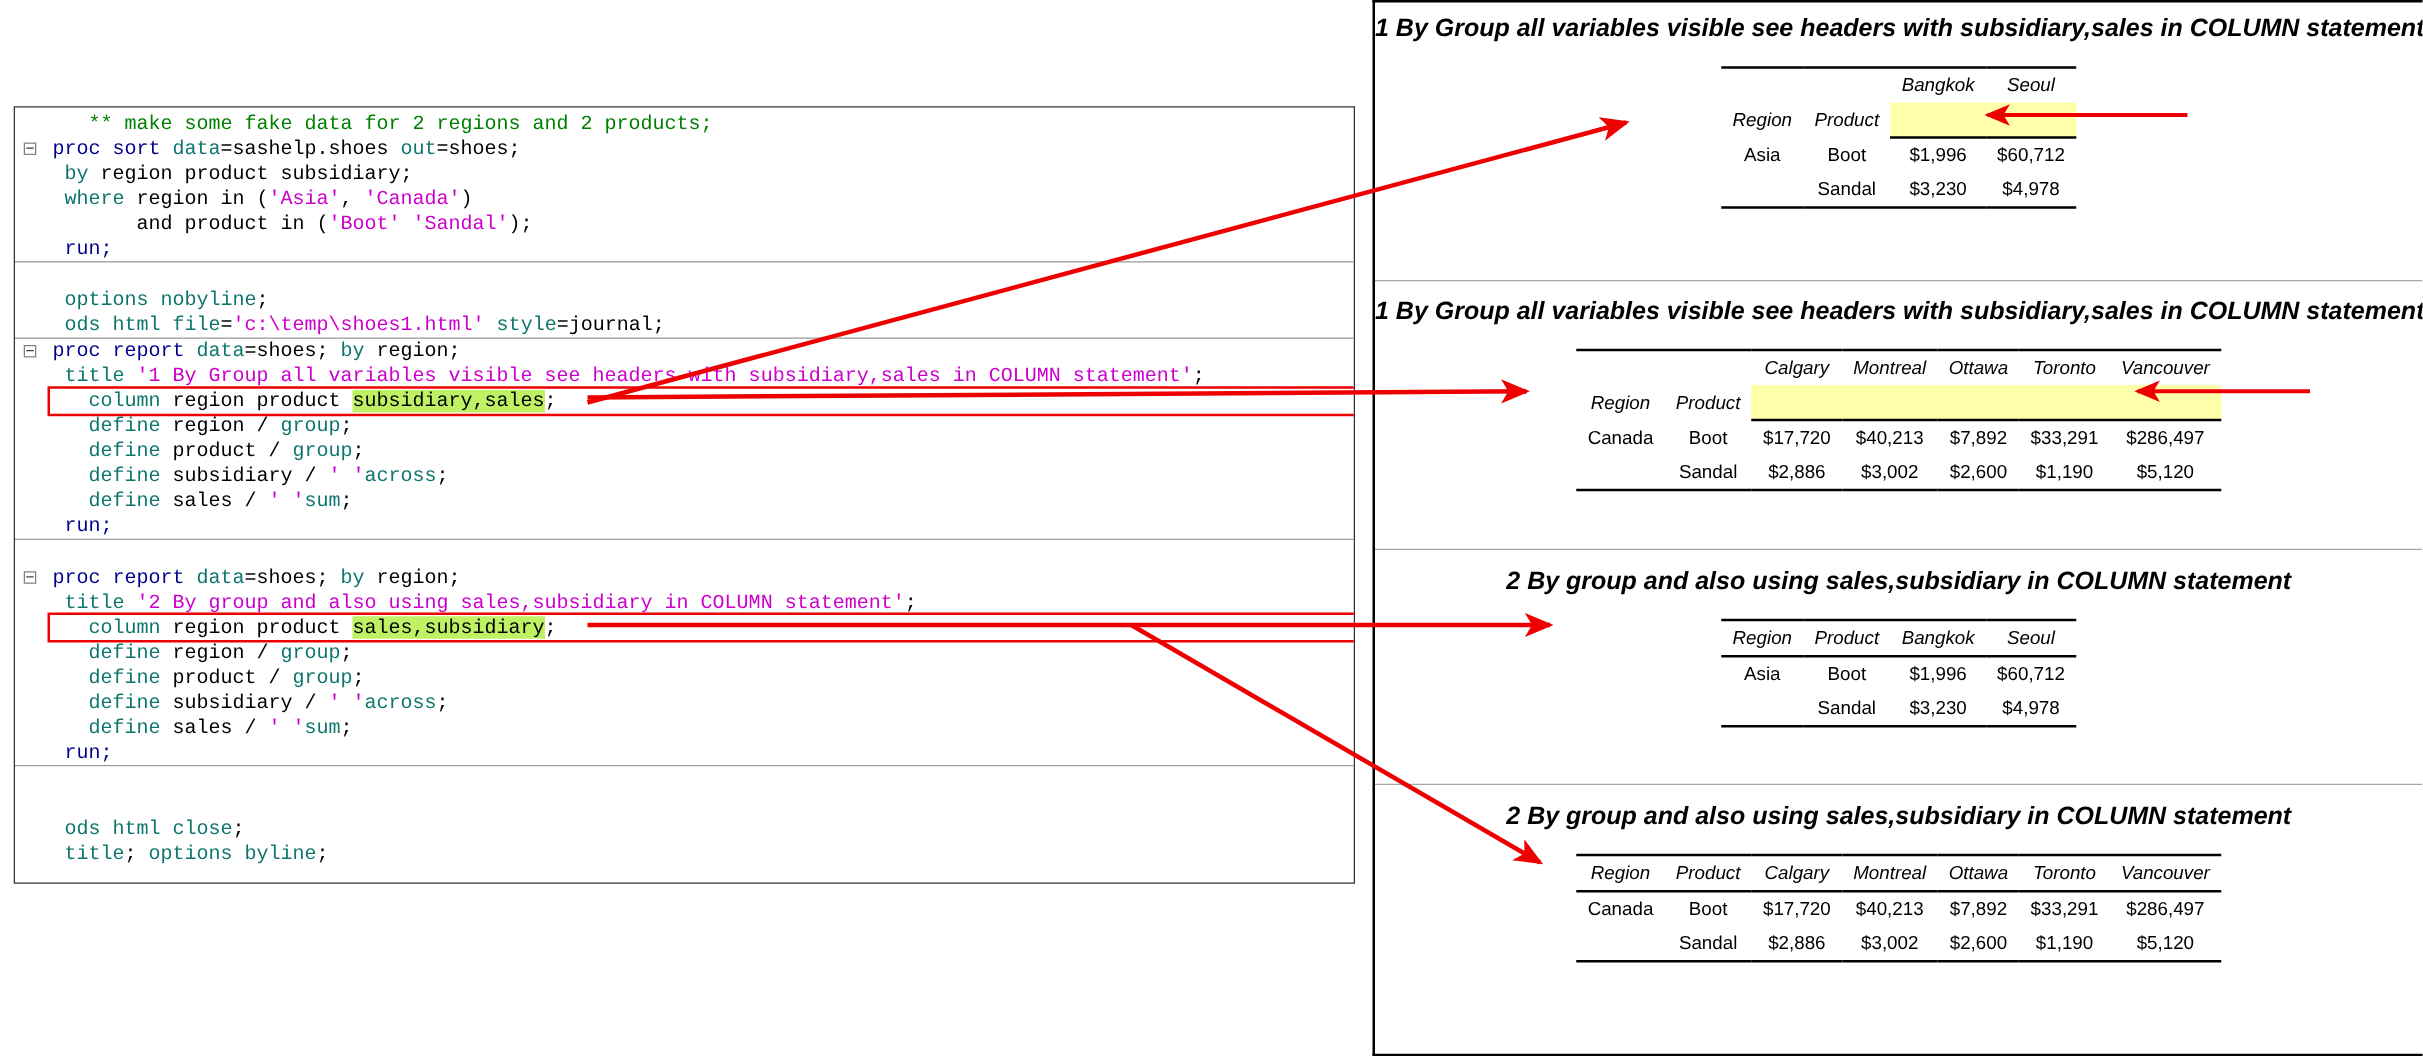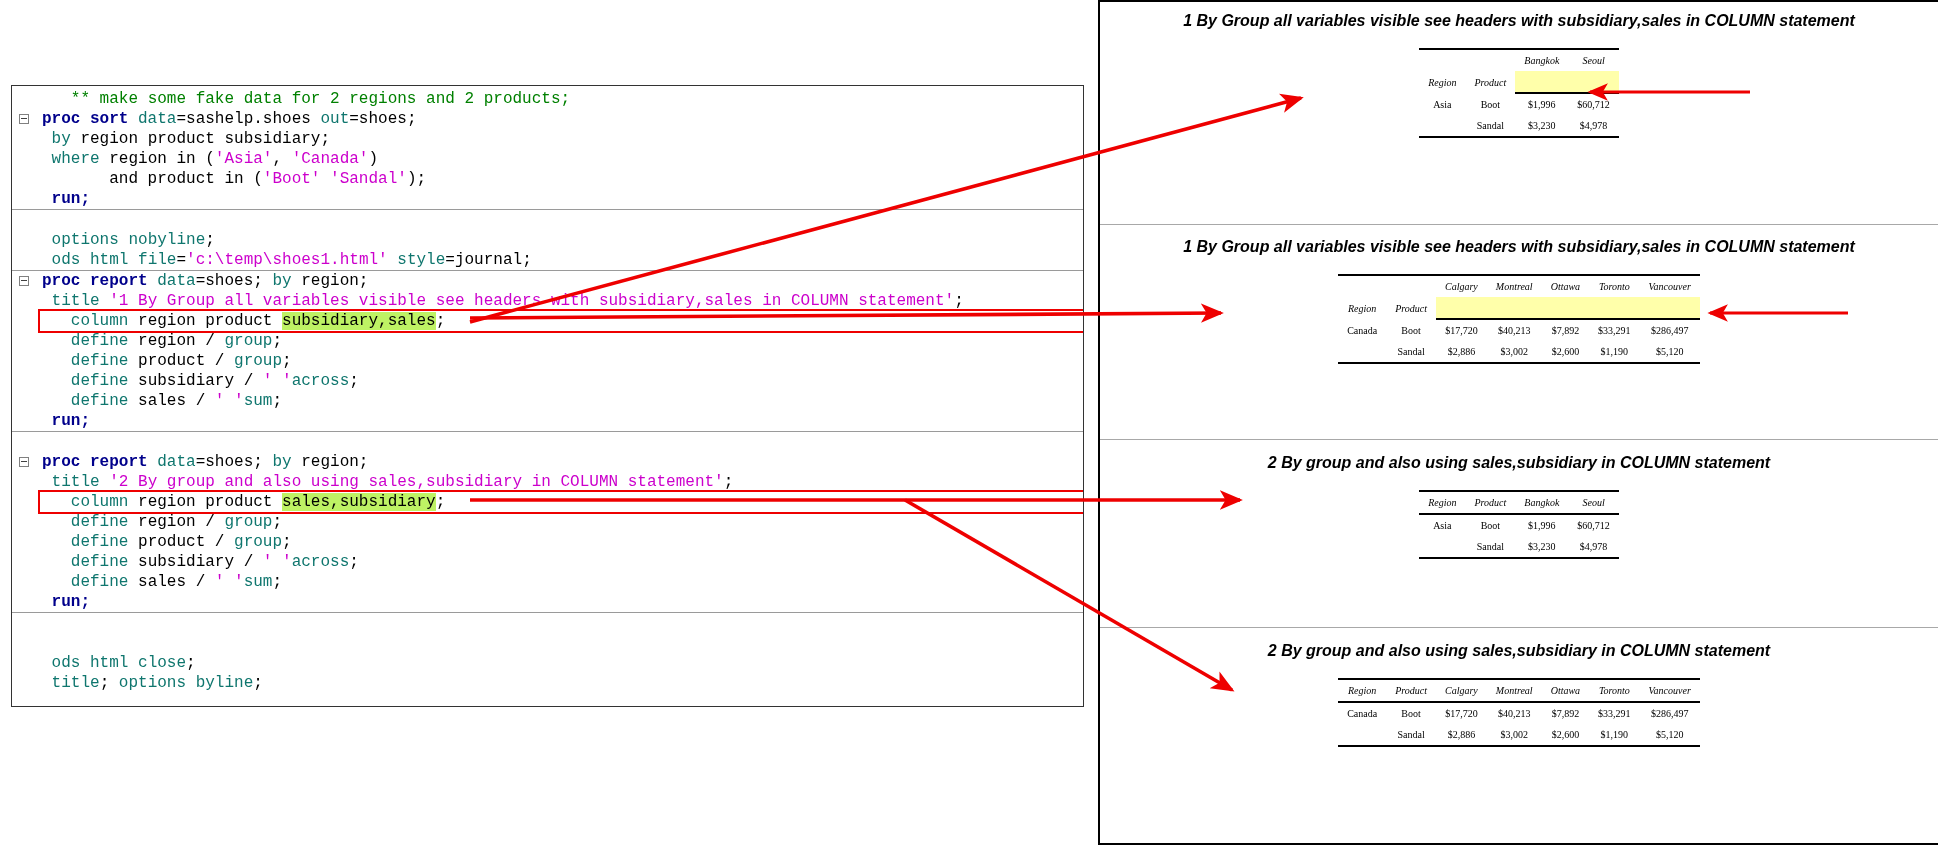--- a/index.html
+++ b/index.html
@@ -43,21 +43,21 @@
     height: 20px;
     padding-left: 30px;
     white-space: pre;
     color: #000000;
   }
   .cl.sep {
     border-bottom: 1px solid #9a9a9a;
     height: 20px;
   }
   .kw   { color: #0f766e; }
-  .kwb  { color: #00008b; font-weight: bold; }
+  .kwb  { color: #00008b; font-weight: normal; }
   .str  { color: #cc00cc; }
   .cmt  { color: #008000; }
   .blk  { color: #000000; }
   .hl   { background: #bef264; }
 
   
   .fold {
     position: absolute;
     left: 7px;
     top: 5px;
@@ -108,29 +108,29 @@
     position: absolute;
     left: 0;
     width: 100%;
     height: 0;
     border-top: 1px solid #a8a8a8;
   }
   .out-title {
     font-family: "Liberation Sans", sans-serif;
     font-style: italic;
     font-weight: bold;
-    font-size: 16px;
+    font-size: 20px;
     color: #000000;
     text-align: center;
     white-space: nowrap;
   }
   table.rpt {
     border-collapse: collapse;
-    font-family: Liberation Serif, serif;
-    font-size: 10px;
+    font-family: Liberation Sans, sans-serif;
+    font-size: 15px;
     color: #000000;
     margin: 0 auto;
   }
   table.rpt td, table.rpt th {
     padding: 5px 9px;
     white-space: nowrap;
     font-weight: normal;
     border: none;
   }
   .hdr-italic { font-style: italic; }

